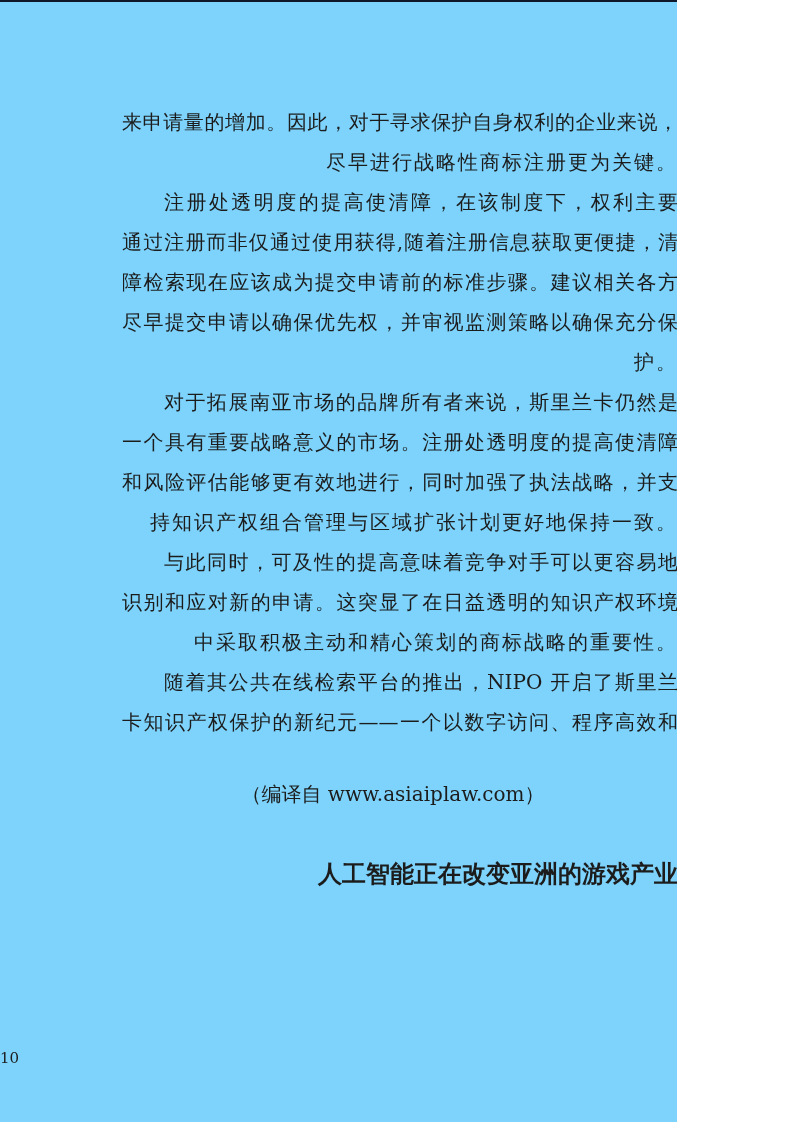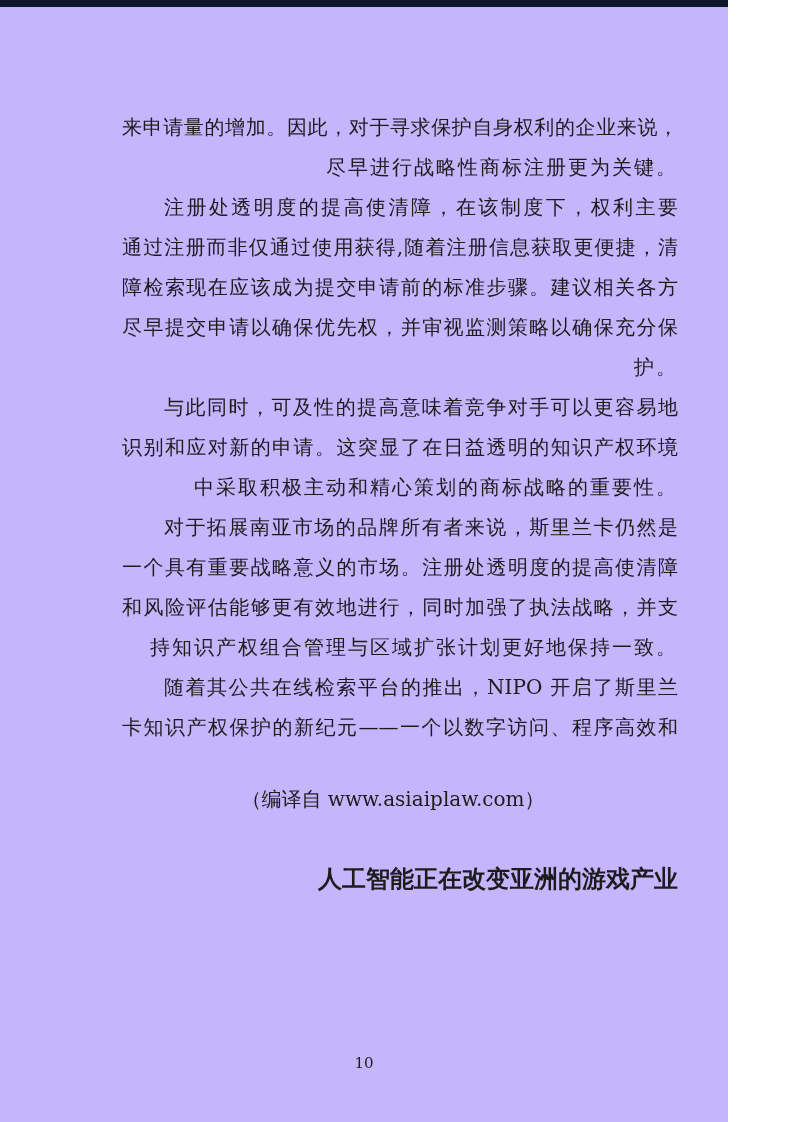--- a/index.html
+++ b/index.html
@@ -1,20 +1,20 @@
 <!DOCTYPE html>
 <html><head>
 <meta charset="utf-8">
 <style>
   html,body{margin:0;padding:0;background:#ffffff;}
   .page{
     position:relative;
-    width:728px;height:1122px;
-    background:#c4b5fd;
-    border-top:7px solid #0f172a;
+    width:677px;height:1122px;
+    background:#7dd3fc;
+    border-top:2px solid #0f172a;
     box-sizing:border-box;
     overflow:hidden;
     color:#1c1c1c;
     font-family:"DejaVu Serif","Liberation Serif",serif;
   }
   .content{
     position:absolute;
     left:122px;top:100px;
     width:556px;
   }
@@ -51,21 +51,21 @@
     font-family:"Liberation Sans","DejaVu Sans",sans-serif;
     font-weight:600;
     font-size:24px;
     line-height:40px;
     color:#1c1c1c;
   }
   .page-number{
     position:absolute;
     left:0;top:1048px;
     width:100%;
-    text-align:center;
+    text-align:left;
     font-size:15px;
     line-height:16px;
     color:#1c1c1c;
     font-family:"DejaVu Serif","Liberation Serif",serif;
   }
 </style>
 </head>
 <body>
 
 <div class="page">
@@ -78,30 +78,30 @@
 
     <div>
       <div class="line j ind">注册处透明度的提高使清障，在该制度下，权利主要</div>
       <div class="line j">通过注册而非仅通过使用获得,随着注册信息获取更便捷，清</div>
       <div class="line j">障检索现在应该成为提交申请前的标准步骤。建议相关各方</div>
       <div class="line j">尽早提交申请以确保优先权，并审视监测策略以确保充分保</div>
       <div class="line plain">护。</div>
     </div>
 
     <div>
-      <div class="line j ind">与此同时，可及性的提高意味着竞争对手可以更容易地</div>
-      <div class="line j">识别和应对新的申请。这突显了在日益透明的知识产权环境</div>
-      <div class="line plain">中采取积极主动和精心策划的商标战略的重要性。</div>
-    </div>
-
-    <div>
       <div class="line j ind">对于拓展南亚市场的品牌所有者来说，斯里兰卡仍然是</div>
       <div class="line j">一个具有重要战略意义的市场。注册处透明度的提高使清障</div>
       <div class="line j">和风险评估能够更有效地进行，同时加强了执法战略，并支</div>
       <div class="line plain">持知识产权组合管理与区域扩张计划更好地保持一致。</div>
+    </div>
+
+    <div>
+      <div class="line j ind">与此同时，可及性的提高意味着竞争对手可以更容易地</div>
+      <div class="line j">识别和应对新的申请。这突显了在日益透明的知识产权环境</div>
+      <div class="line plain">中采取积极主动和精心策划的商标战略的重要性。</div>
     </div>
 
     <div>
       <div class="line j ind">随着其公共在线检索平台的推出，NIPO 开启了斯里兰</div>
       <div class="line j">卡知识产权保护的新纪元——一个以数字访问、程序高效和</div>
     </div>
 
     <div class="line attribution">（编译自 www.asiaiplaw.com）</div>
 
     <div class="article-title">人工智能正在改变亚洲的游戏产业</div>

